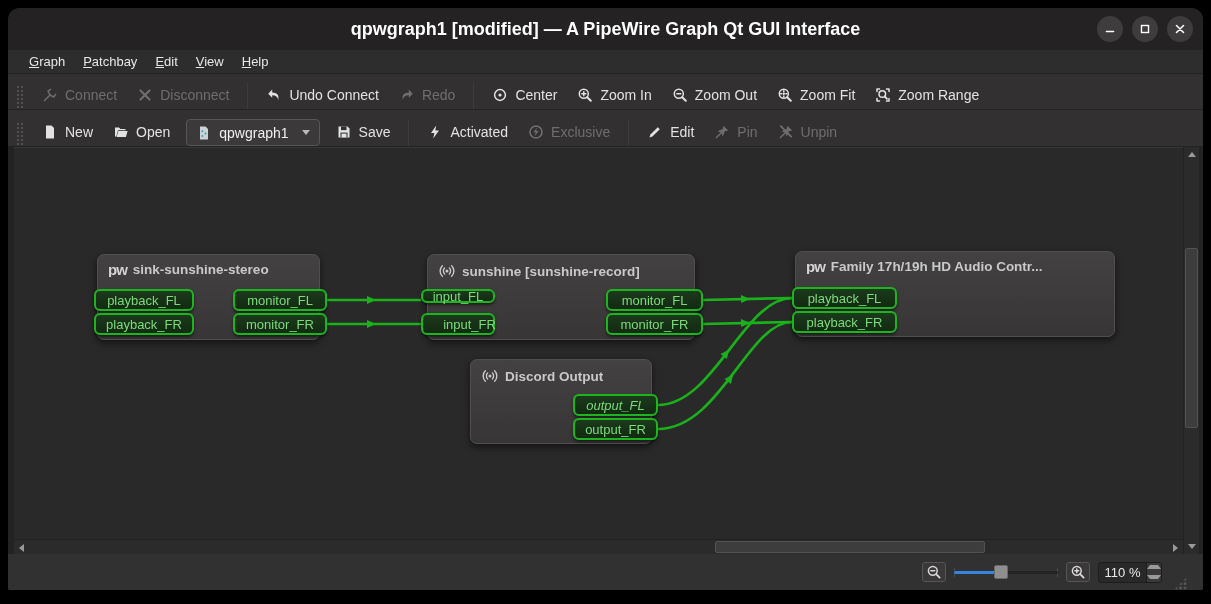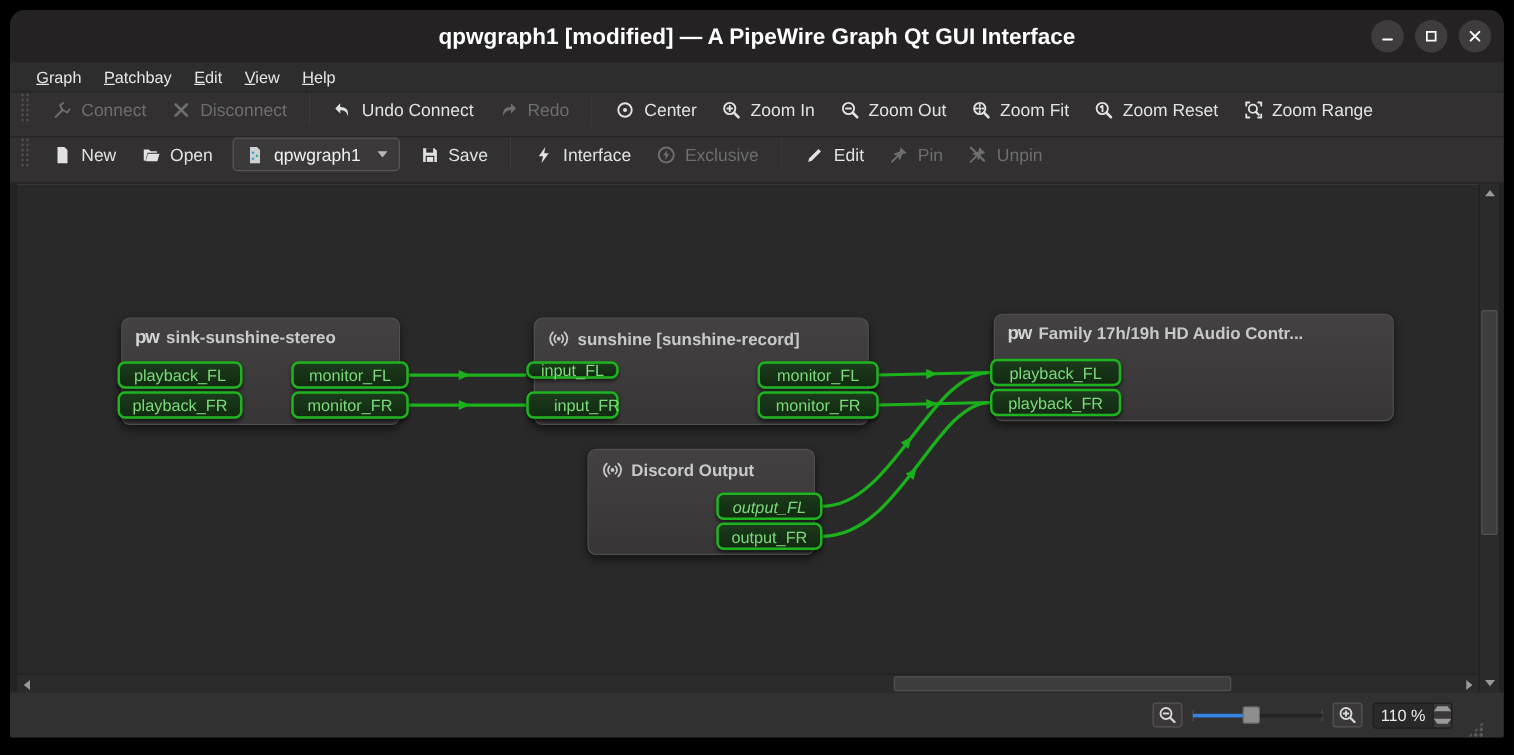--- a/index.html
+++ b/index.html
@@ -13,21 +13,21 @@
   .win-controls { position:absolute; right:10px; top:8px; display:flex; gap:9px; }
   .win-btn { width:26px; height:26px; border-radius:50%; background:#3e3c3d; display:flex; align-items:center; justify-content:center; }
   .win-btn svg { display:block; }
 
   
   .menubar { height:24px; background:#2e2d2d; display:flex; align-items:center; padding-left:12px; border-bottom:1px solid #232222; }
   .menu-item { color:#e6e6e6; font-size:13px; padding:2px 9px; border-radius:3px; }
   .menu-item .u { text-decoration:underline; }
 
   
-  .toolbar { height:36px; background:#323031; display:flex; align-items:flex-start; padding:0 4px; border-bottom:1px solid #232222; }
+  .toolbar { height:36px; background:#323031; display:flex; align-items:flex-end; padding:0 4px; border-bottom:1px solid #232222; }
   .toolbar.tb2 { height:37px; }
   .tb-handle { width:8px; height:24px; margin:0 8px 0 4px;
     background-image:radial-gradient(#525052 1px, transparent 1.1px); background-size:4px 4px; }
   .tb-sep { width:1px; height:26px; background:#242323; border-right:1px solid #3d3c3c; margin:0 8px; }
   .tb-btn { display:flex; align-items:center; gap:7px; height:28px; padding:0 10px; border-radius:4px;
             color:#e2e2e2; font-size:14px; white-space:nowrap; }
   .tb-btn.disabled { color:#6f6e6e; }
   .tb-btn svg { display:block; flex:none; }
   .tb-combo { display:flex; align-items:center; gap:7px; height:27px; padding:0 9px; margin:0 6px;
               background:#3b393a; border:1px solid #585657; border-radius:4px; color:#f0f0f0; font-size:14px; }
@@ -181,28 +181,20 @@
         <svg width="16" height="16" viewBox="0 0 16 16" fill="none" stroke="currentColor" stroke-width="1.5" stroke-linecap="round" stroke-linejoin="round">
           <circle cx="6.8" cy="6.8" r="4.5"></circle>
           <circle cx="6.8" cy="6.8" r="1.2" fill="currentColor" stroke="none"></circle>
           <path d="M6.8 3.7 V4.7 M6.8 8.9 V9.9 M3.7 6.8 H4.7 M8.9 6.8 H9.9"></path>
           <path d="M10.2 10.2 L13.8 13.8" stroke-width="2"></path>
         </svg>
         <span>Zoom Fit</span>
       </div>
       <div class="tb-btn">
         <svg width="16" height="16" viewBox="0 0 16 16" fill="none" stroke="currentColor" stroke-width="1.5" stroke-linecap="round" stroke-linejoin="round">
-          <circle cx="6.8" cy="6.8" r="4.5"></circle>
-          <path d="M7 4.7 V9 M5.6 5.7 L7 4.7"></path>
-          <path d="M10.2 10.2 L13.8 13.8" stroke-width="2"></path>
-        </svg>
-        <span>Zoom Reset</span>
-      </div>
-      <div class="tb-btn">
-        <svg width="16" height="16" viewBox="0 0 16 16" fill="none" stroke="currentColor" stroke-width="1.5" stroke-linecap="round" stroke-linejoin="round">
           <path d="M2 4.5 V2 H4.5 M11.5 2 H14 V4.5 M14 11.5 V14 H11.5 M4.5 14 H2 V11.5"></path>
           <circle cx="7.3" cy="7" r="3.3"></circle>
           <path d="M9.7 9.5 L12 11.8" stroke-width="1.8"></path>
         </svg>
         <span>Zoom Range</span>
       </div>
     </div>
   <div class="toolbar tb2" id="toolbar-file">
       <div class="tb-handle"></div>
       <div class="tb-btn">
@@ -235,21 +227,21 @@
           <rect x="4.5" y="8.6" width="7" height="4.9" fill="#312f30" stroke="none"></rect>
           <rect x="5.5" y="9.6" width="5" height="3.9" fill="currentColor" stroke="none"></rect>
         </svg>
         <span>Save</span>
       </div>
       <div class="tb-sep"></div>
       <div class="tb-btn">
         <svg width="16" height="16" viewBox="0 0 16 16" fill="none" stroke="currentColor" stroke-width="1.5" stroke-linecap="round" stroke-linejoin="round">
           <path d="M9.2 1.5 L4 9 H7.4 L6.2 14.5 L12 6.6 H8.4 Z" fill="currentColor" stroke="none"></path>
         </svg>
-        <span>Interface</span>
+        <span>Activated</span>
       </div>
       <div class="tb-btn disabled">
         <svg width="16" height="16" viewBox="0 0 16 16" fill="none" stroke="currentColor" stroke-width="1.5" stroke-linecap="round" stroke-linejoin="round">
           <circle cx="8" cy="8" r="6" stroke-width="1.6"></circle>
           <path d="M8.8 3.8 L5.5 8.3 H7.6 L6.9 12.1 L10.6 7 H8.3 Z" fill="currentColor" stroke="none"></path>
         </svg>
         <span>Exclusive</span>
       </div>
       <div class="tb-sep"></div>
       <div class="tb-btn">

